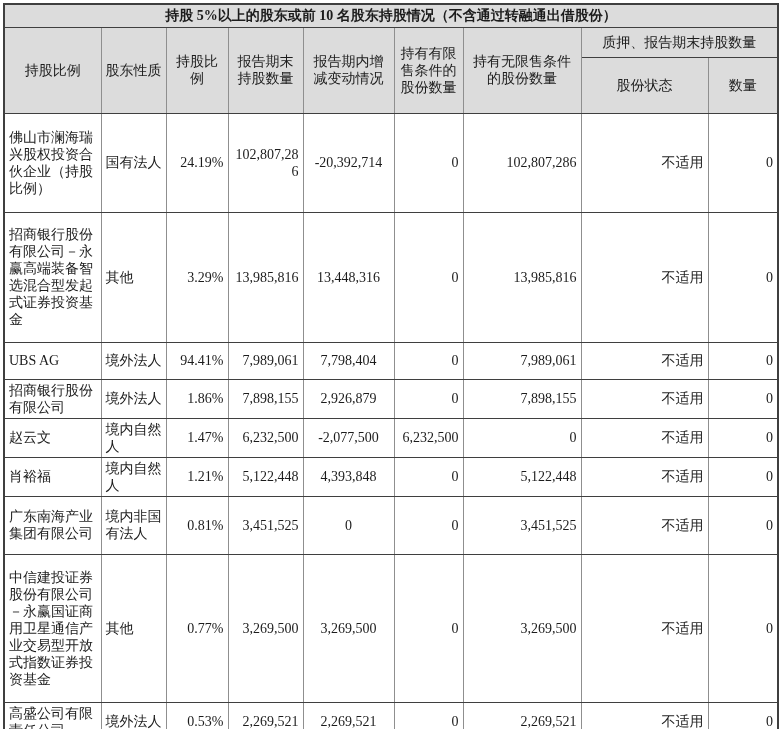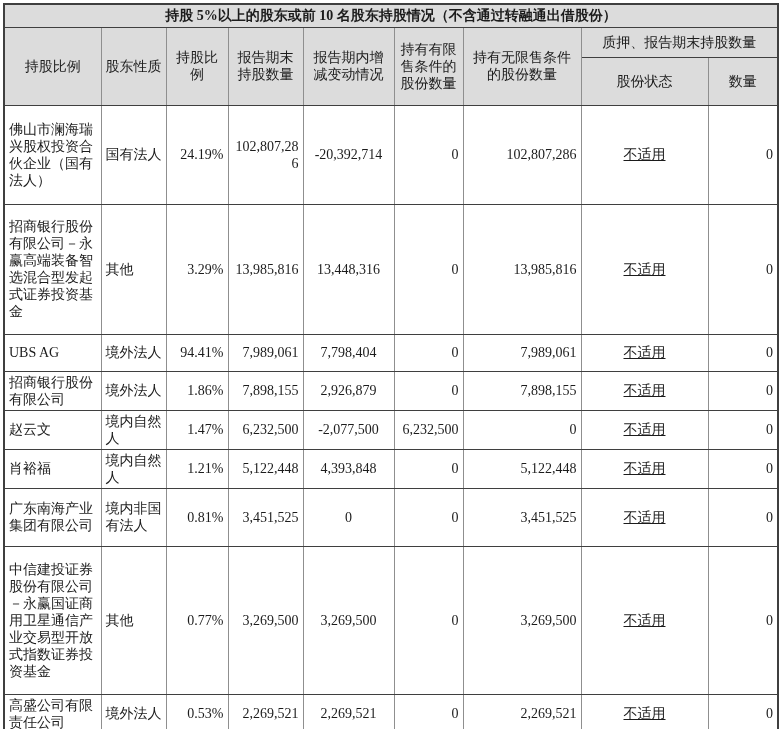--- a/index.html
+++ b/index.html
@@ -34,29 +34,29 @@
     padding: 2px 4px;
     box-sizing: border-box;
     overflow: hidden;
   }
   table.shtable { border: 2px solid #3f3f3f; }
 
   
   tr.r-title td, tr.r-head td { background: #dcdcdc; text-align: center; }
   tr.r-title td { font-weight: bold; height: 23px; margin-top: 13px; }
   tr.r-head-top td { height: 30px; }
-  tr.r-head-bot td { height: 48px; }
+  tr.r-head-bot td { height: 56px; }
 
   
   td.c-name   { text-align: left; }
   td.c-nature { text-align: left; margin-left: 32px; }
   td.c-ratio  { text-align: right; }
   td.c-num-r  { text-align: right; word-break: break-all; padding-right: 5px; }
   td.c-num-l  { text-align: center;  word-break: break-all; padding-left: 5px; }
-  td.c-status { text-align: center; text-decoration: underline; }
+  td.c-status { text-align: right; }
 
   
   tr.h99  td { height: 99px; }
   tr.h130 td { height: 130px; }
   tr.h37  td { height: 37px; }
   tr.h38  td { height: 38px; }
   tr.h58  td { height: 58px; }
   tr.h148 td { height: 148px; }
   tr.h33  td { height: 33px; }
 </style>
@@ -91,21 +91,21 @@
       <td rowspan="2">持有有限售条件的股份数量</td>
       <td rowspan="2">持有无限售条件的股份数量</td>
       <td colspan="2">质押、报告期末持股数量</td>
     </tr>
     <tr class="r-head r-head-bot">
       <td>股份状态</td>
       <td>数量</td>
     </tr>
 
     <tr class="h99">
-      <td class="c-name">佛山市澜海瑞兴股权投资合伙企业（国有法人）</td>
+      <td class="c-name">佛山市澜海瑞兴股权投资合伙企业（持股比例）</td>
       <td class="c-nature">国有法人</td>
       <td class="c-ratio">24.19%</td>
       <td class="c-num-r">102,807,286</td>
       <td class="c-num-l">-20,392,714</td>
       <td class="c-num-r">0</td>
       <td class="c-num-r">102,807,286</td>
       <td class="c-status">不适用</td>
       <td class="c-num-r">0</td>
     </tr>
 

